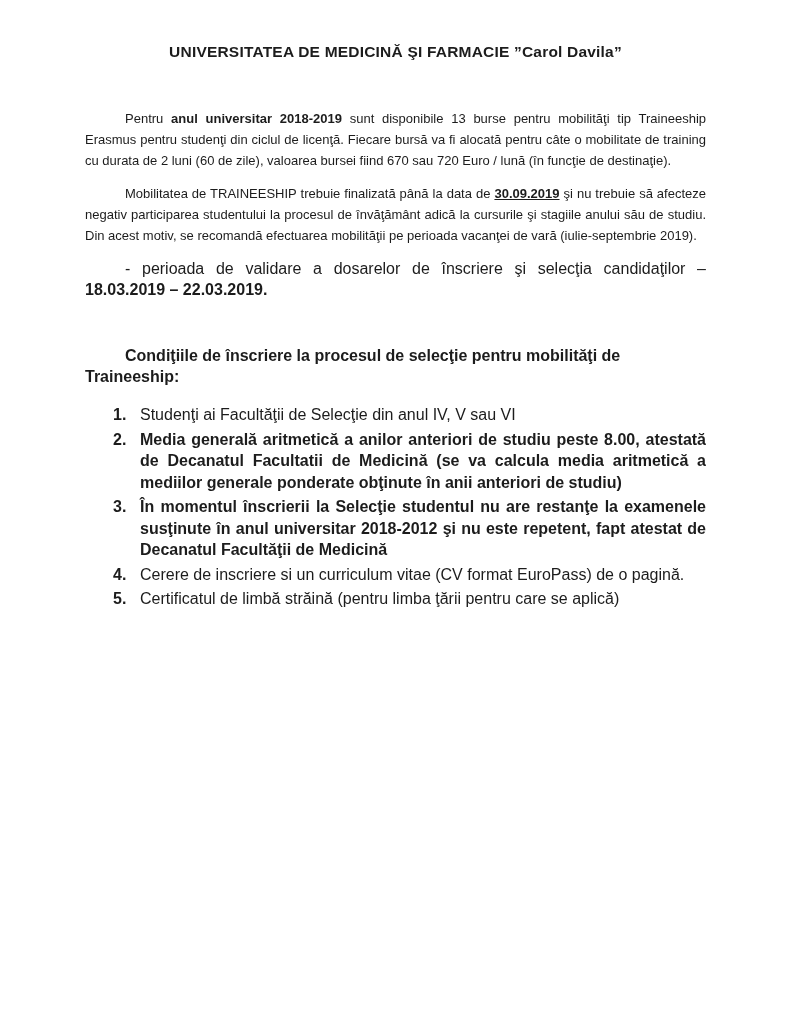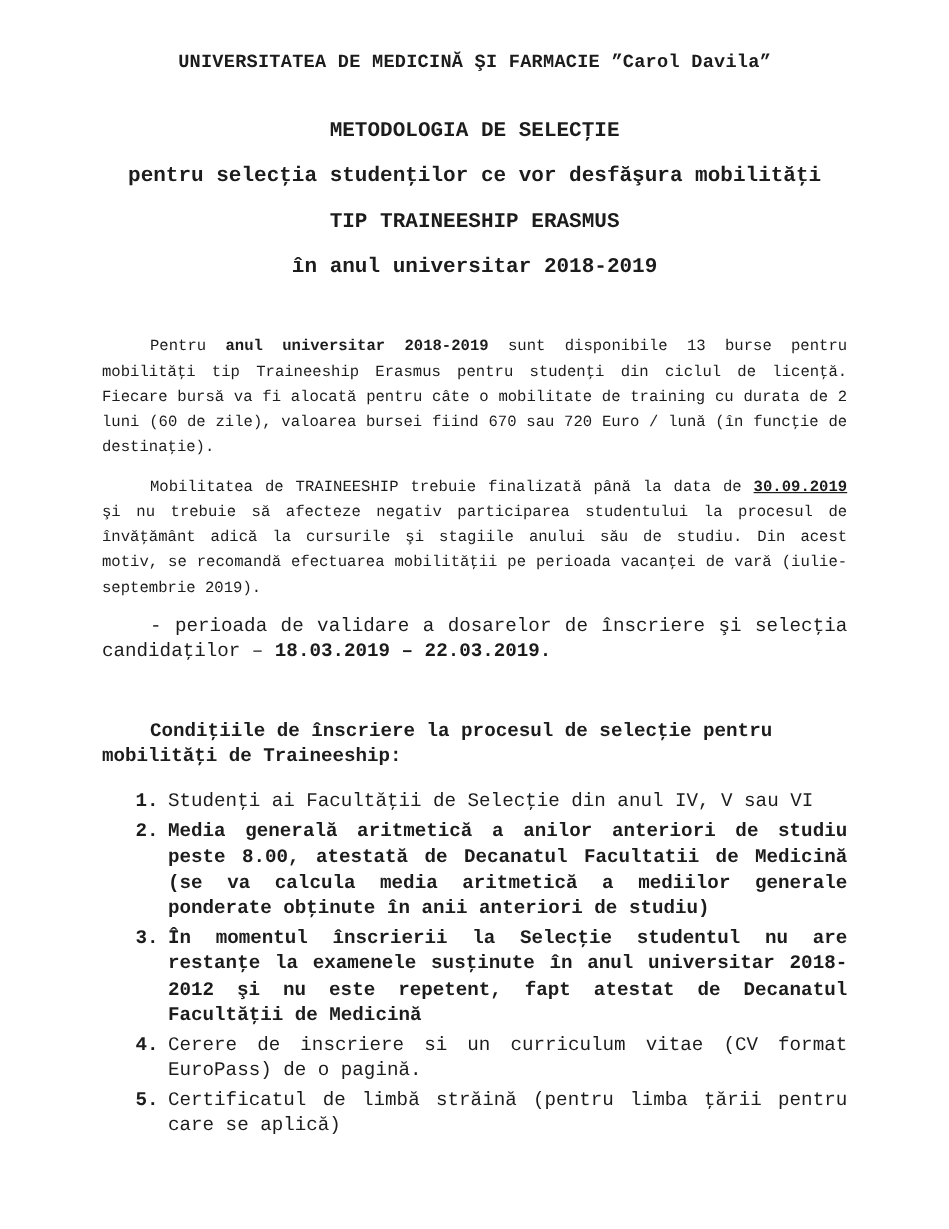--- a/index.html
+++ b/index.html
@@ -4,21 +4,21 @@
 <style>
   html, body { margin: 0; padding: 0; background: #ffffff; }
   .page {
     position: relative;
     width: 791px;
     height: 1024px;
     margin: 0 auto;
     background: #ffffff;
     box-sizing: border-box;
     padding: 42px 85px 0 85px;
-    font-family: Liberation Mono, monospace;
+    font-family: Liberation Sans, sans-serif;
     color: #1c1c1c;
     overflow: hidden;
   }
   
   .doc-header { text-align: center; }
   .doc-header .university {
     font-weight: bold;
     font-size: 15.5px;
     line-height: 20px;
     letter-spacing: 0.2px;
@@ -89,26 +89,20 @@
 </style>
 </head>
 <body>
 
 <div class="page">
 
   <div class="doc-header">
     <div class="university">UNIVERSITATEA DE MEDICINĂ ŞI FARMACIE ”Carol Davila”</div>
   </div>
 
-  <div class="title-block">
-    <div class="title-line">METODOLOGIA DE SELECŢIE</div>
-    <div class="title-line">pentru selecţia studenţilor ce vor desfăşura mobilităţi</div>
-    <div class="title-line">TIP TRAINEESHIP ERASMUS</div>
-    <div class="title-line">în anul universitar 2018-2019</div>
-  </div>
 
   <p class="body-par intro-par"><span>Pentru </span><span class="bold-run">anul universitar 2018-2019</span><span> sunt disponibile 13 burse pentru mobilităţi tip Traineeship Erasmus pentru studenţi din ciclul de licenţă. Fiecare bursă va fi alocată pentru câte o mobilitate de training cu durata de 2 luni (60 de zile), valoarea bursei fiind 670 sau 720 Euro / lună (în funcţie de destinaţie).</span></p>
 
   <p class="body-par"><span>Mobilitatea de TRAINEESHIP trebuie finalizată până la data de </span><span class="bold-underline-run">30.09.2019</span><span> şi nu trebuie să afecteze negativ participarea studentului la procesul de învăţământ adică la cursurile şi stagiile anului său de studiu. Din acest motiv, se recomandă efectuarea mobilităţii pe perioada vacanţei de vară (iulie-septembrie 2019).</span></p>
 
 
 
   <p class="calendar-item"><span>- perioada de validare a dosarelor de înscriere şi selecţia candidaţilor – </span><span class="bold-run">18.03.2019 – 22.03.2019.</span></p>
 
   <p class="cond-heading">Condiţiile de înscriere la procesul de selecţie pentru mobilităţi de Traineeship:</p>

